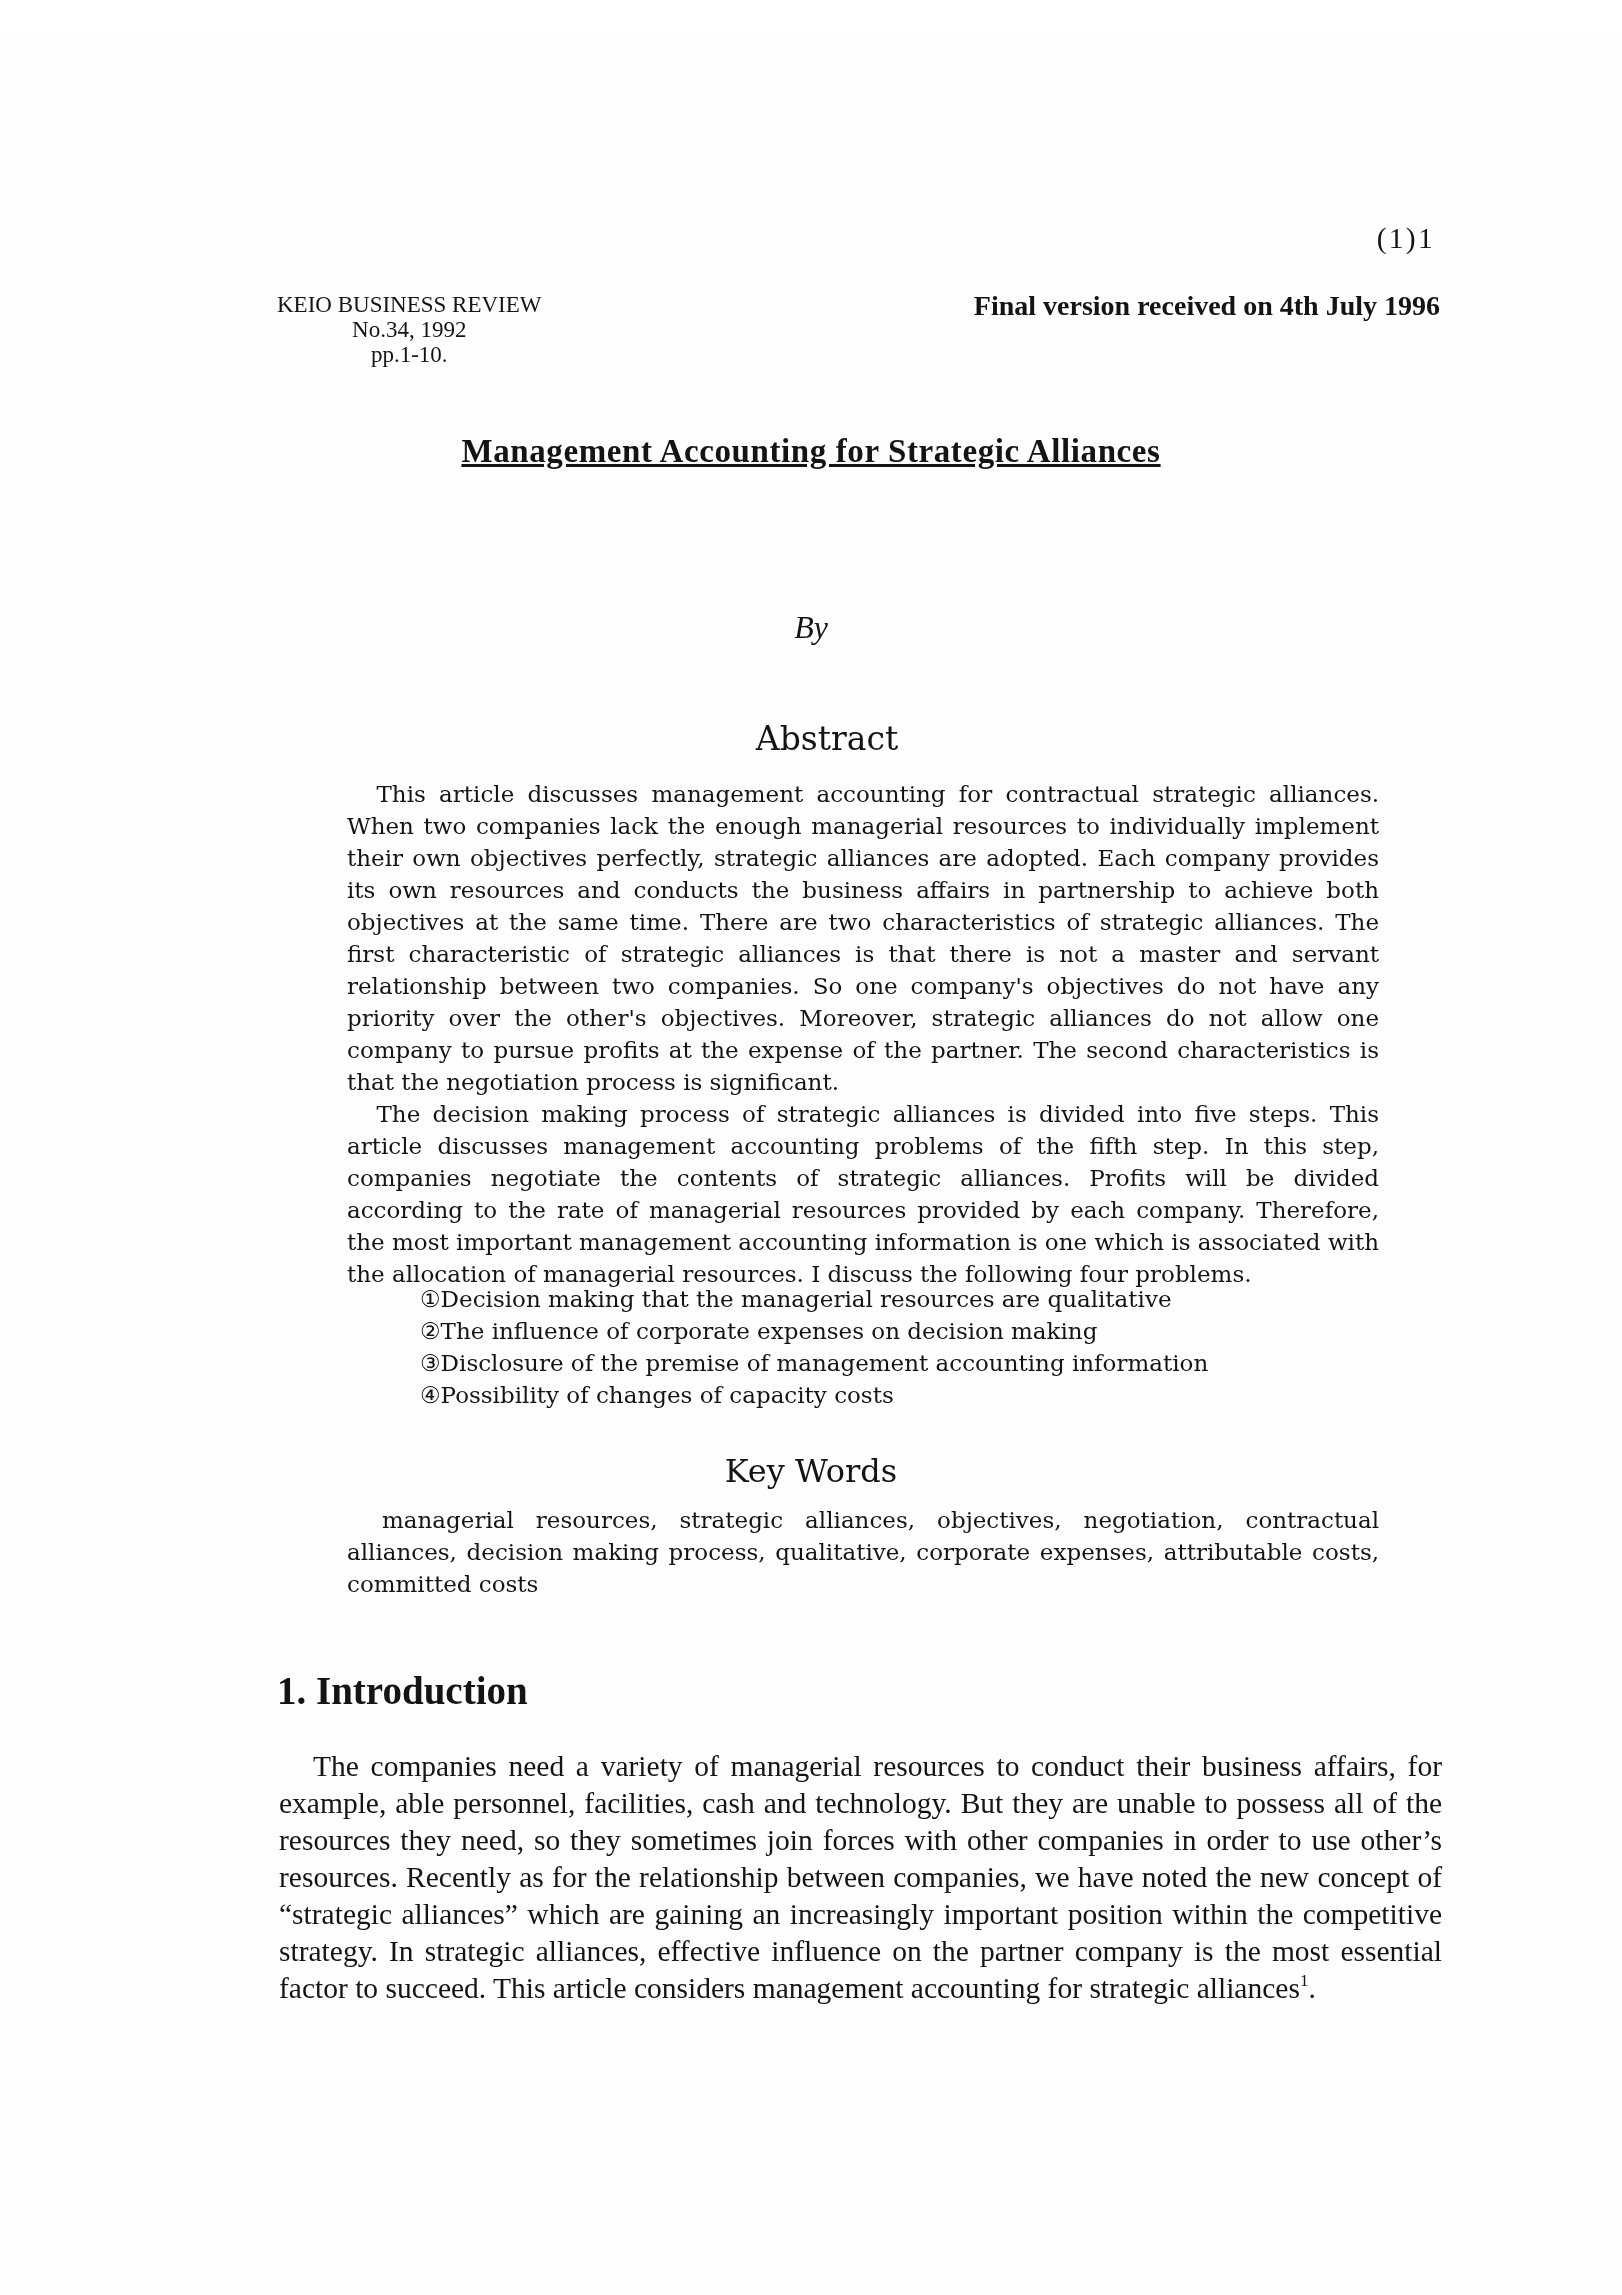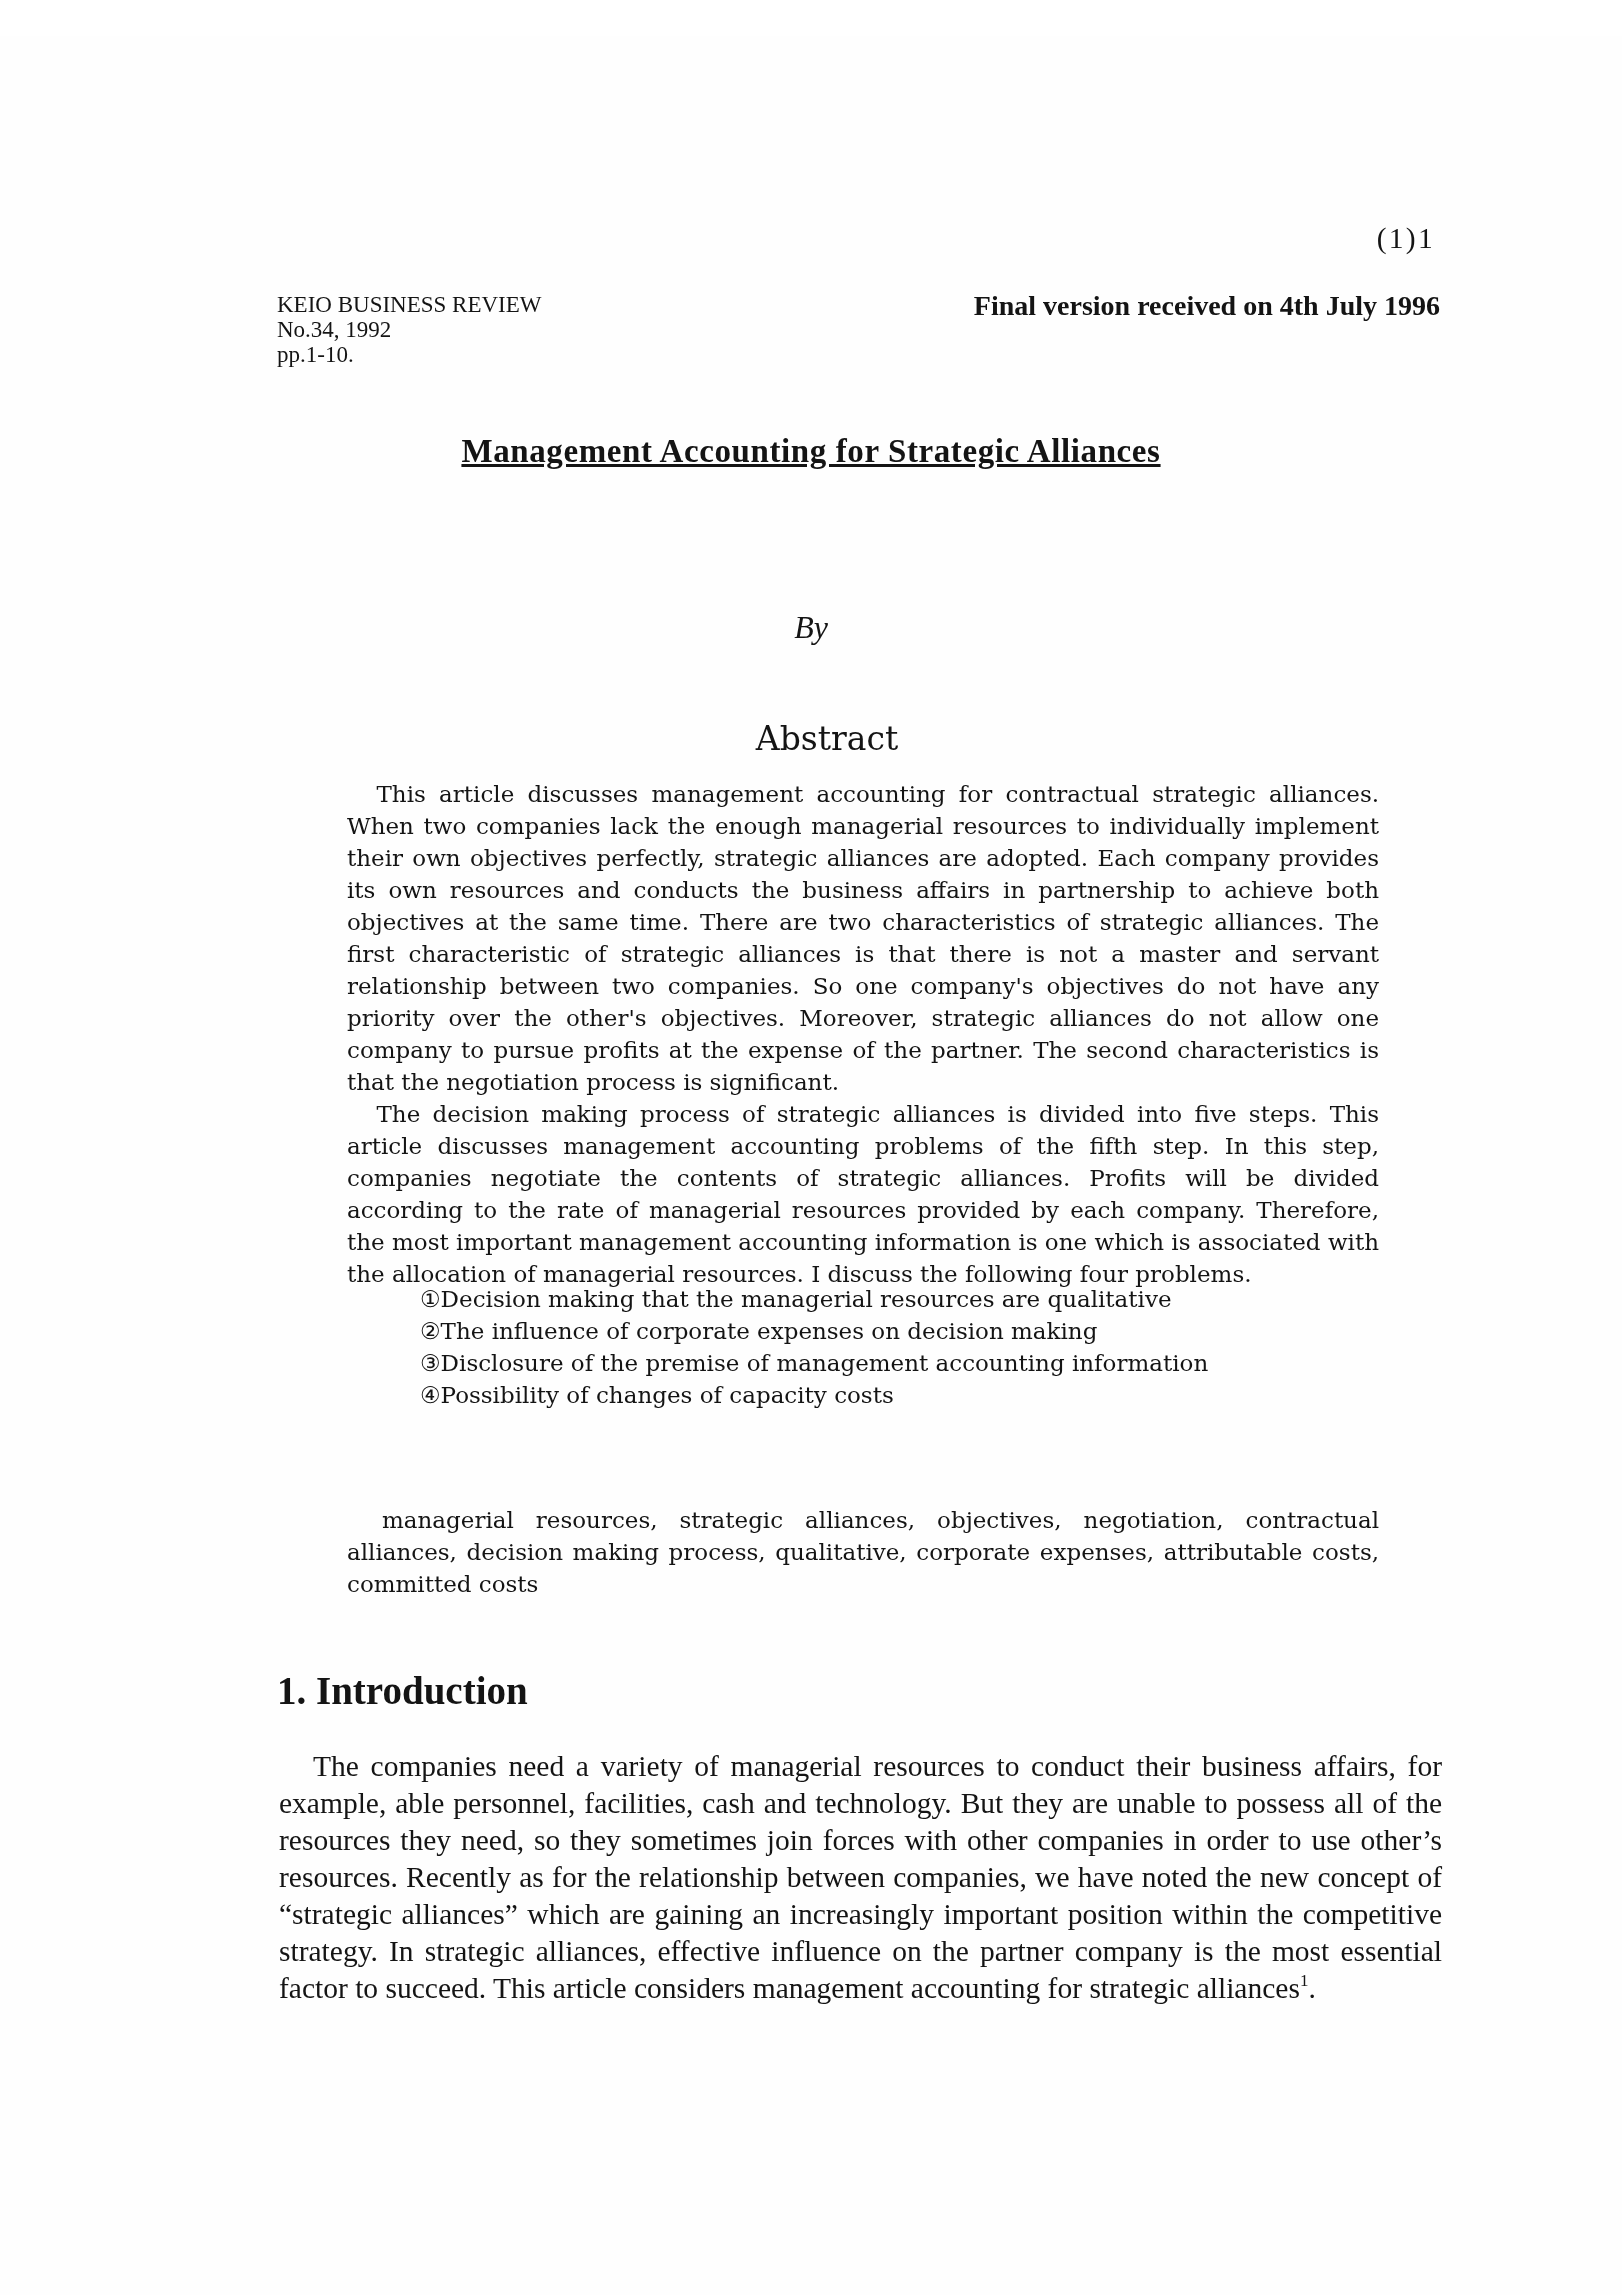--- a/index.html
+++ b/index.html
@@ -2,21 +2,21 @@
 <html style="font-size:9px"><head>
 <meta charset="utf-8">
 <style>
   html, body { margin: 0; padding: 0; background: #ffffff; }
   body { width: 1622px; height: 2295px; position: relative; overflow: hidden; color: #141414; }
   .page { position: absolute; left: 0; top: 0; width: 1622px; height: 2295px; background: #fefefe; margin-top: 36px; }
 
   .page-number { position: absolute; top: 186px; right: 187px; font-family: "Liberation Serif", serif; font-size: 29.5px; letter-spacing: 2.3px; }
 
   .journal-block { position: absolute; left: 277px; top: 256px; font-family: "Liberation Serif", serif; font-size: 23px; line-height: 25px; }
-  .journal-block div { white-space: nowrap; }
+  .journal-block div { white-space: nowrap; text-align: center; }
 
   .received { position: absolute; right: 182px; top: 254px; font-family: "Liberation Serif", serif; font-weight: bold; font-size: 28px; white-space: nowrap; }
 
   .title { position: absolute; left: 0; width: 100%; top: 397px; text-align: center; font-family: "Liberation Serif", serif; font-weight: bold; font-size: 33px; letter-spacing: 0.6px; text-decoration: underline; }
 
   .by { position: absolute; left: 0; width: 100%; top: 573px; text-align: center; font-family: "Liberation Serif", serif; font-style: italic; font-size: 32px; }
   .author { position: absolute; left: 0; width: 100%; top: 618px; text-align: center; font-family: "Liberation Serif", serif; font-weight: bold; font-size: 36px; }
   .abstract-heading { position: absolute; left: 16px; width: 100%; top: 683px; text-align: center; font-family: "DejaVu Serif", serif; font-size: 33px; }
 
   .abstract { position: absolute; left: 347px; width: 1032px; top: 742px; font-family: "DejaVu Serif", serif; font-size: 23px; line-height: 32px; text-align: justify; }
@@ -59,20 +59,21 @@
     <p>The decision making process of strategic alliances is divided into five steps. This article discusses management accounting problems of the fifth step. In this step, companies negotiate the contents of strategic alliances. Profits will be divided according to the rate of managerial resources provided by each company. Therefore, the most important management accounting information is one which is associated with the allocation of managerial resources. I discuss the following four problems.</p>
   </div>
 
   <div class="problems">
     <div>①Decision making that the managerial resources are qualitative</div>
     <div>②The influence of corporate expenses on decision making</div>
     <div>③Disclosure of the premise of management accounting information</div>
     <div>④Possibility of changes of capacity costs</div>
   </div>
 
+  <div class="keywords-heading">Key Words</div>
   <div class="keywords">managerial resources, strategic alliances, objectives, negotiation, contractual alliances, decision making process, qualitative, corporate expenses, attributable costs, committed costs</div>
 
   <h2 class="section-heading" style="margin:0">1. Introduction</h2>
 
   <div class="intro">
     <p><span>The companies need a variety of managerial resources to conduct their business affairs, for example, able personnel, facilities, cash and technology. But they are unable to possess all of the resources they need, so they sometimes join forces with other companies in order to use other’s resources. Recently as for the relationship between companies, we have noted the new concept of “strategic alliances” which are gaining an increasingly important position within the competitive strategy. In strategic alliances, effective influence on the partner company is the most essential factor to succeed. This article considers management accounting for strategic alliances</span><sup>1</sup><span>.</span></p>
   </div>
 
 </div>
 

